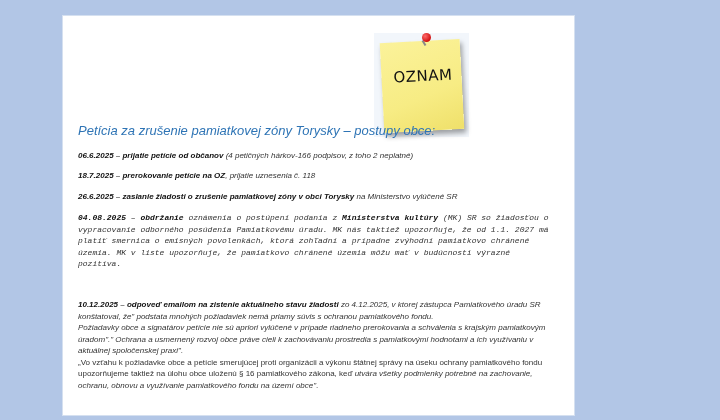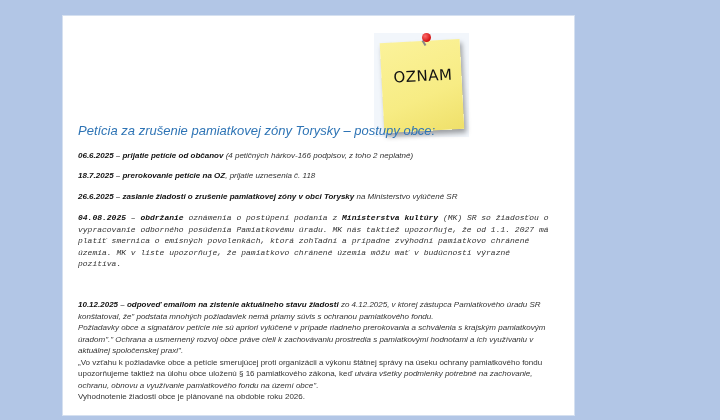--- a/index.html
+++ b/index.html
@@ -133,14 +133,13 @@
 </div>
 
 <div class="entry e4">
   <b>04.08.2025 – obdržanie</b><span> oznámenia o postúpení podania z </span><b>Ministerstva kultúry</b><span> (MK) SR so žiadosťou o vypracovanie odborného posúdenia Pamiatkovému úradu. MK nás taktiež upozorňuje, že od 1.1. 2027 má platiť smernica o emisných povolenkách, ktorá zohľadní a prípadne zvýhodní pamiatkovo chránené územia. MK v liste upozorňuje, že pamiatkovo chránené územia môžu mať v budúcnosti výrazné pozitíva.</span>
 </div>
 
 <div class="entry e5">
   <b>10.12.2025 – odpoveď emailom na zistenie aktuálneho stavu žiadosti</b><span> zo 4.12.2025,  v ktorej zástupca Pamiatkového úradu SR konštatoval, že" podstata mnohých požiadaviek nemá priamy súvis s ochranou pamiatkového fondu.</span><br>
   <span>Požiadavky obce a signatárov petície nie sú apriori vylúčené v prípade riadneho prerokovania a schválenia s krajským pamiatkovým úradom"." Ochrana a usmernený rozvoj obce práve cieli k zachovávaniu prostredia s pamiatkovými hodnotami a ich využívaniu v aktuálnej spoločenskej praxi".</span><br>
   <span class="normal">„Vo vzťahu k požiadavke obce a petície smerujúcej proti organizácii a výkonu štátnej správy na úseku ochrany pamiatkového fondu upozorňujeme taktiež na úlohu obce uloženú § 16 pamiatkového zákona, keď </span><span>utvára všetky podmienky potrebné na zachovanie, ochranu, obnovu a využívanie pamiatkového fondu na území obce"</span><span class="normal">.</span><br>
-  <span class="normal">Vyhodnotenie žiadosti obce je plánované na obdobie roku 2026.</span>
 </div>
 
 </body></html>

